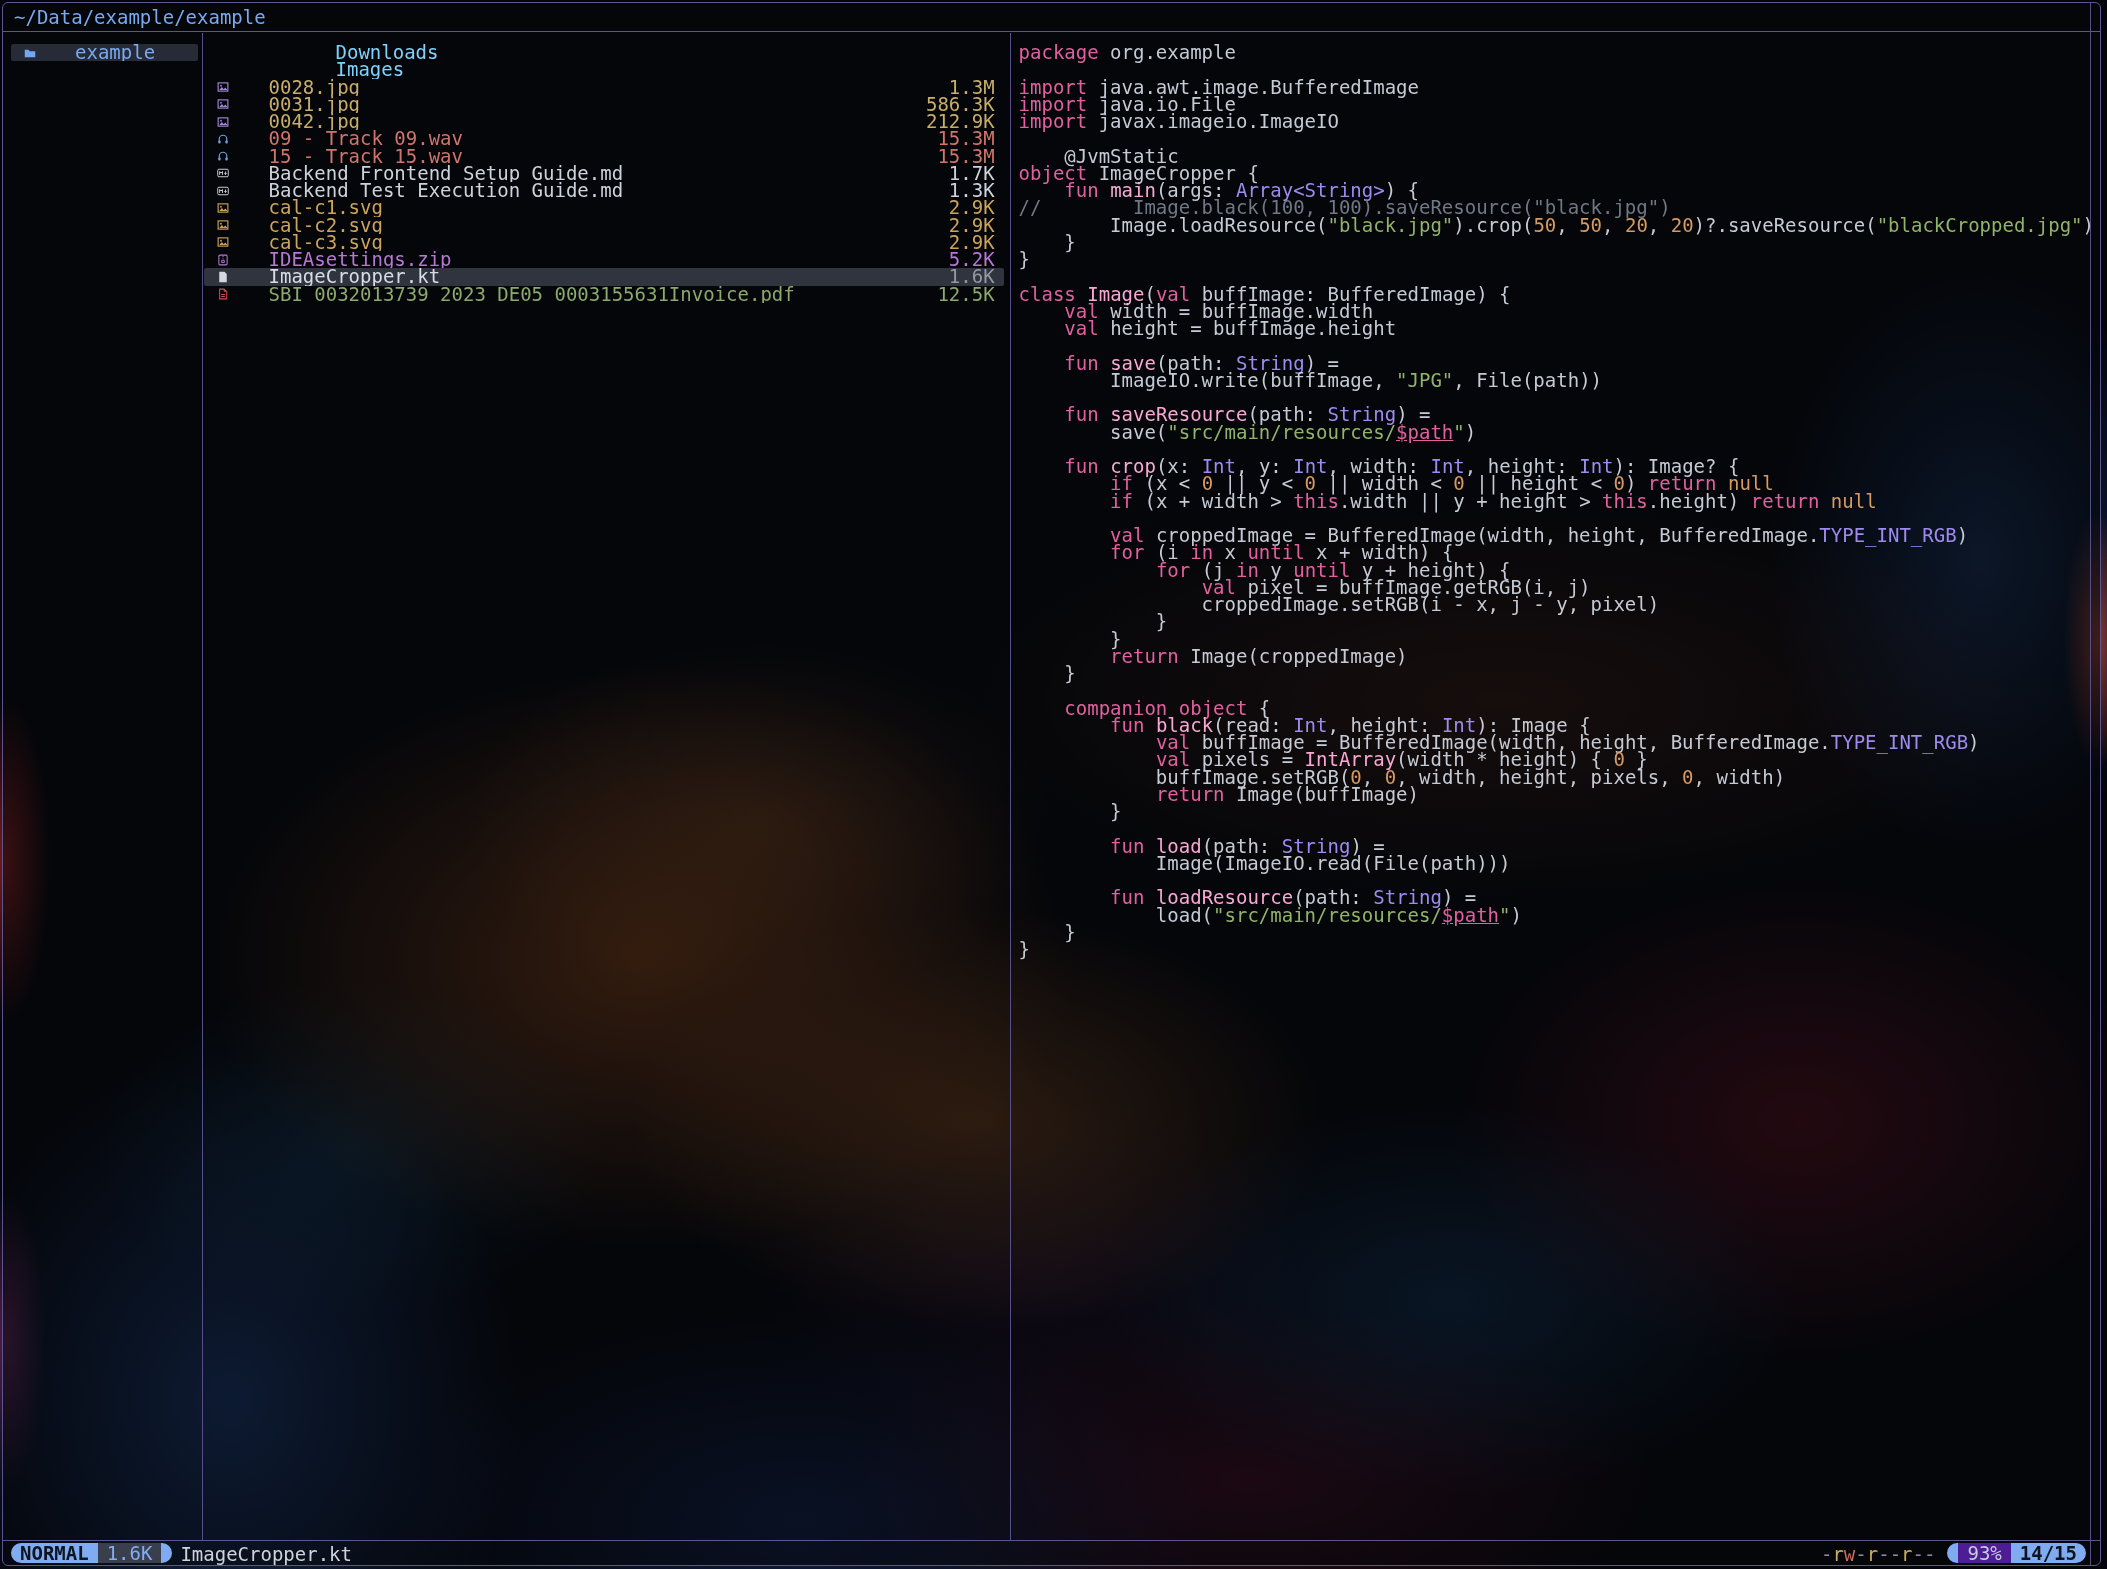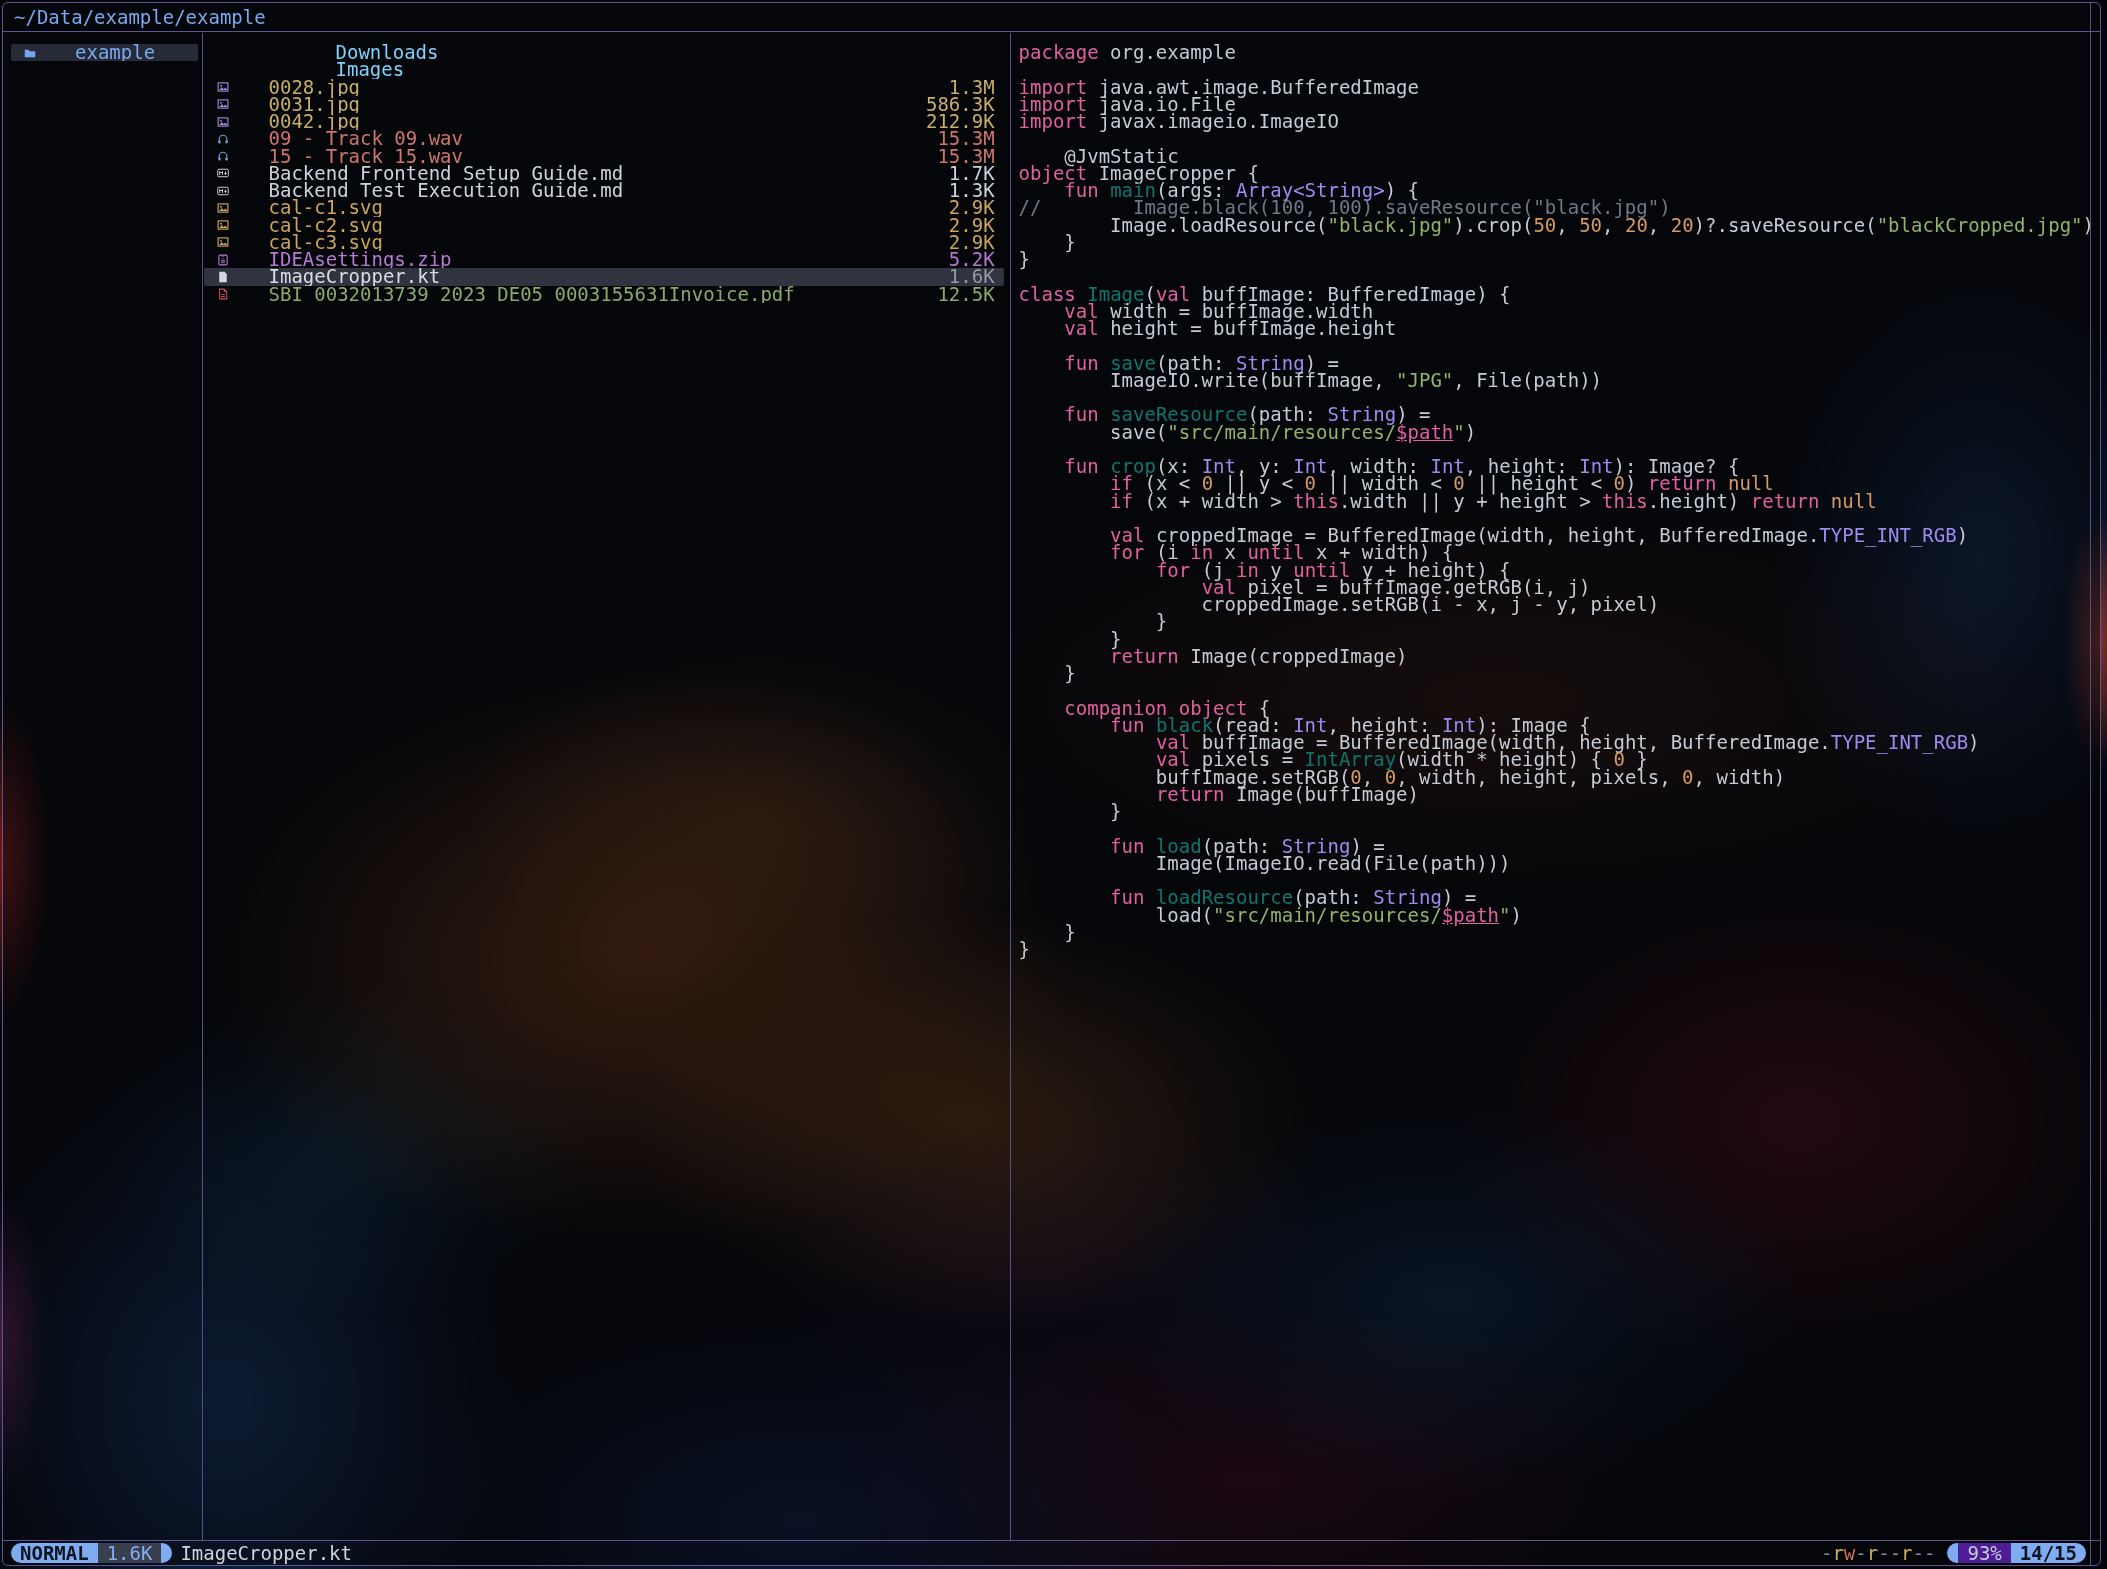--- a/index.html
+++ b/index.html
@@ -69,33 +69,33 @@
   .t-archive .fname,.t-archive .fsize,.t-archive .icon { color:#b678d2; }
   .t-code  .fname { color:#d8dce4; }
   .t-code  .fsize { color:#939aa6; }
   .t-code  .icon  { color:#d3d7e0; }
   .t-pdf   .fname, .t-pdf .fsize { color:#8ca96b; }
   .t-pdf   .icon { color:#d14f4f; }
 
   
   .code-line { height:17.25px; line-height:17.25px; white-space:pre; }
   .tok-kw  { color:#e2609f; }
-  .tok-fn  { color:#0f766e; }
+  .tok-fn  { color:#f9a8d4; }
   .tok-type{ color:#9f8bef; }
   .tok-str { color:#92b36a; }
   .tok-num { color:#d79a63; }
   .tok-cmt { color:#717885; }
   .tok-tpl { color:#e2609f;text-decoration:underline; }
   .tok-txt { color:#c5cad4; }
 
   
   .statusbar { position:absolute; left:0; bottom:0; width:100%; height:25px;
     border-top:1px solid #5c5590; display:flex; align-items:center;
     padding:0 14px 0 8px; }
-  .sb-left, .sb-right { display:flex; align-items:center; height:20px; }
+  .sb-left, .sb-right { display:flex; align-items:flex-start; height:20px; }
   .sb-right { margin-left:auto; }
   .seg { height:20px; display:flex; align-items:center; padding:0 9px; }
   .seg-mode { background:#7fabf0; color:#0d1420; font-weight:bold; border-radius:10px 0 0 10px; }
   .seg-size { background:#3a3f4d; color:#84aef2; }
   .cap-r { width:11px; height:20px; background:#7fabf0; border-radius:0 10px 10px 0; }
   .cap-l { width:11px; height:20px; background:#7fabf0; border-radius:10px 0 0 10px; }
   .sb-filename { margin-left:8px; color:#cfd3dc; }
   .perms { margin-right:12px; letter-spacing:0; }
   .perm-dash { color:#8d87aa; } .perm-r { color:#c9ad5e; } .perm-w { color:#c96b58; }
   .seg-percent { background:#4c1d95; color:#c7ccd8; }

